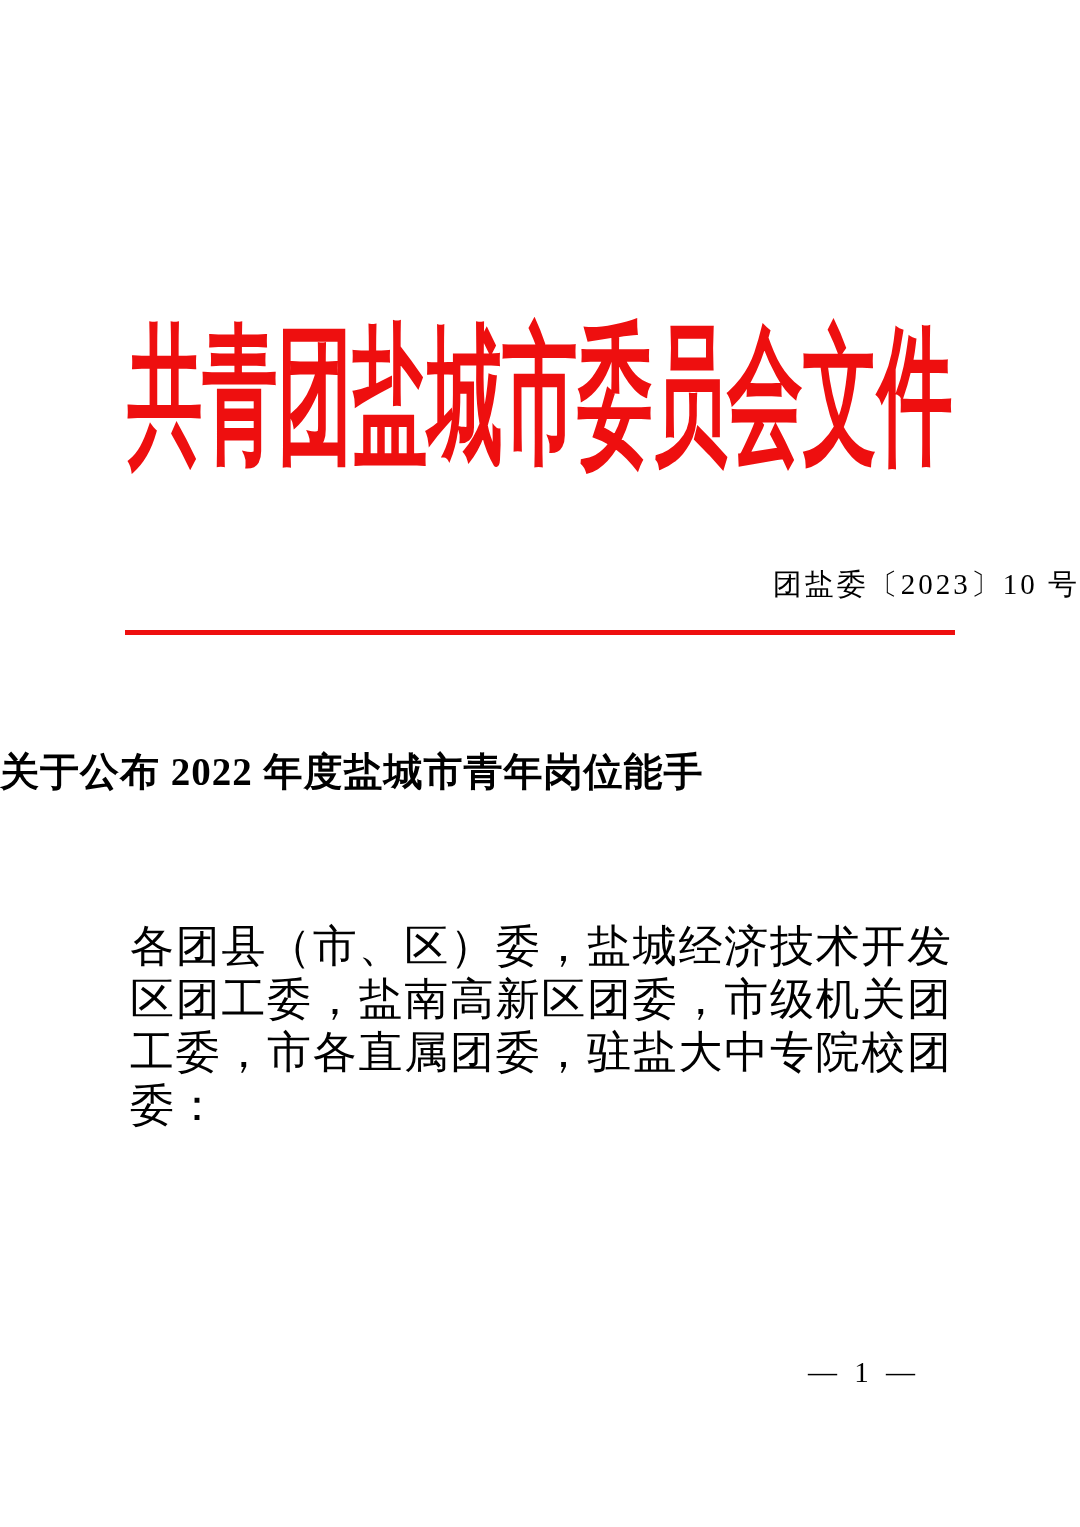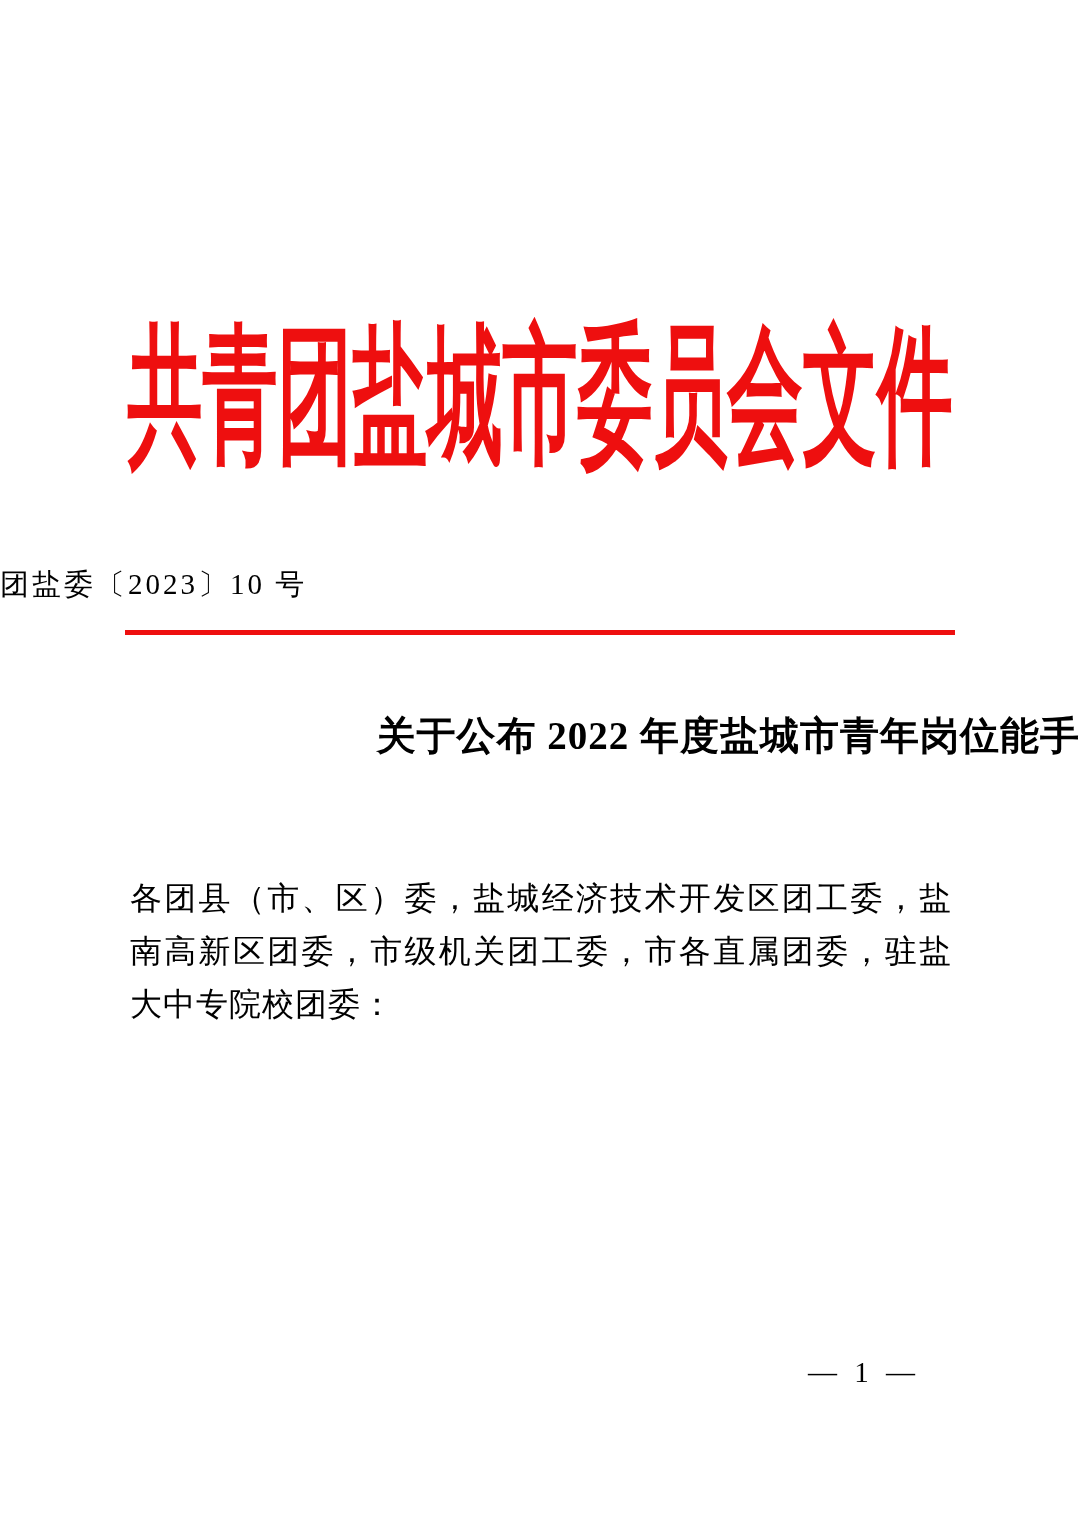--- a/index.html
+++ b/index.html
@@ -37,54 +37,53 @@
     white-space:nowrap;
     letter-spacing:0;
     transform:scaleX(0.50);
     transform-origin:center top;
   }
   .doc-number{
     position:absolute;
     top:556px;
     left:0;
     width:100%;
-    text-align:left;
+    text-align:right;
     font-size:29px;
     line-height:40px;
     letter-spacing:3px;
   }
   .red-rule{
     position:absolute;
     top:622px;
     left:125px;
     width:830px;
     height:5px;
     background:var(--red);
   }
   .doc-title{
     position:absolute;
-    top:695px;
+    top:731px;
     left:0;
     width:100%;
-    text-align:right;
+    text-align:left;
     font-weight:bold;
     font-size:39px;
     line-height:65px;
     letter-spacing:1px;
   }
   .body-text{
     position:absolute;
-    top:866px;
+    top:912px;
     left:130px;
     width:822px;
-    font-size:32px;
+    font-size:44px;
     line-height:53px;
     text-align:justify;
     letter-spacing:1px;
-    font-family:Liberation Mono, monospace;
   }
   .body-text p{
     margin:0;
     padding:0;
   }
   .body-text p.indent{
     text-indent:2em;
   }
   .page-number{
     position:absolute;

